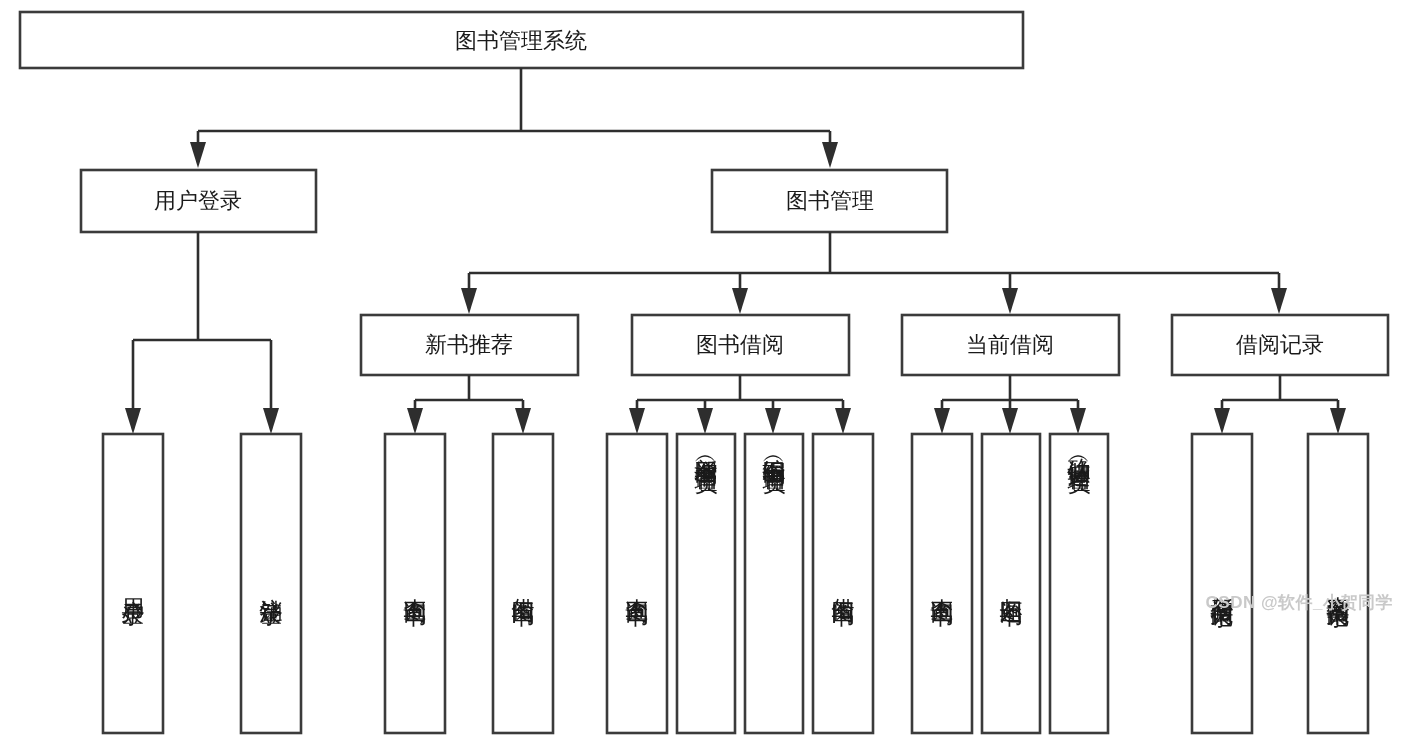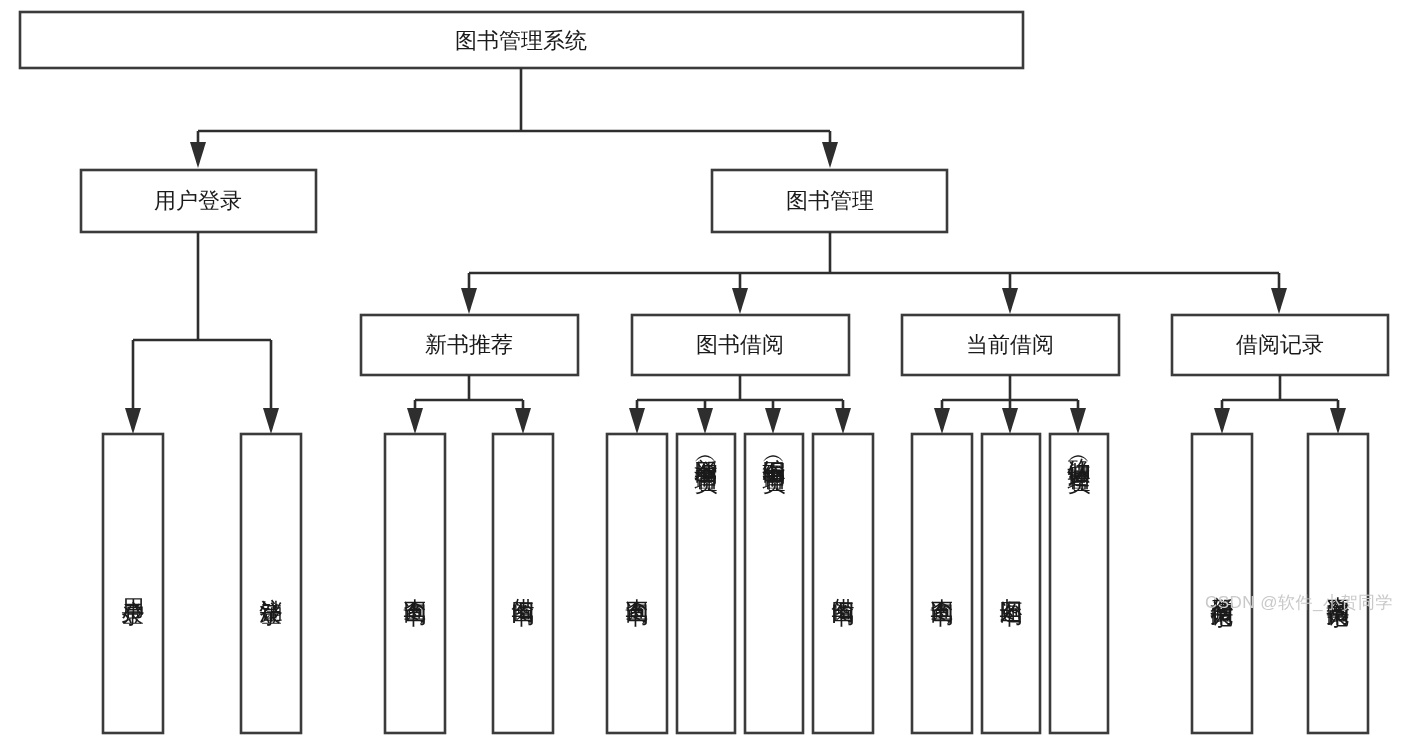--- a/index.html
+++ b/index.html
@@ -70,20 +70,21 @@
   }
   .watermark {
     position: absolute;
     right: 12px;
     bottom: 6px;
     font-family: "Liberation Sans", "DejaVu Sans", sans-serif;
     font-size: 17px;
     color: #c9c9c9;
     letter-spacing: 0.5px;
     user-select: none;
+    font-weight: bold;
   }
 </style>
 </head>
 <body>
 
 <div id="diagram-root">
 
   <svg id="diagram-svg" width="1405" height="747" viewBox="0 0 1405 747">
 
     <g>

